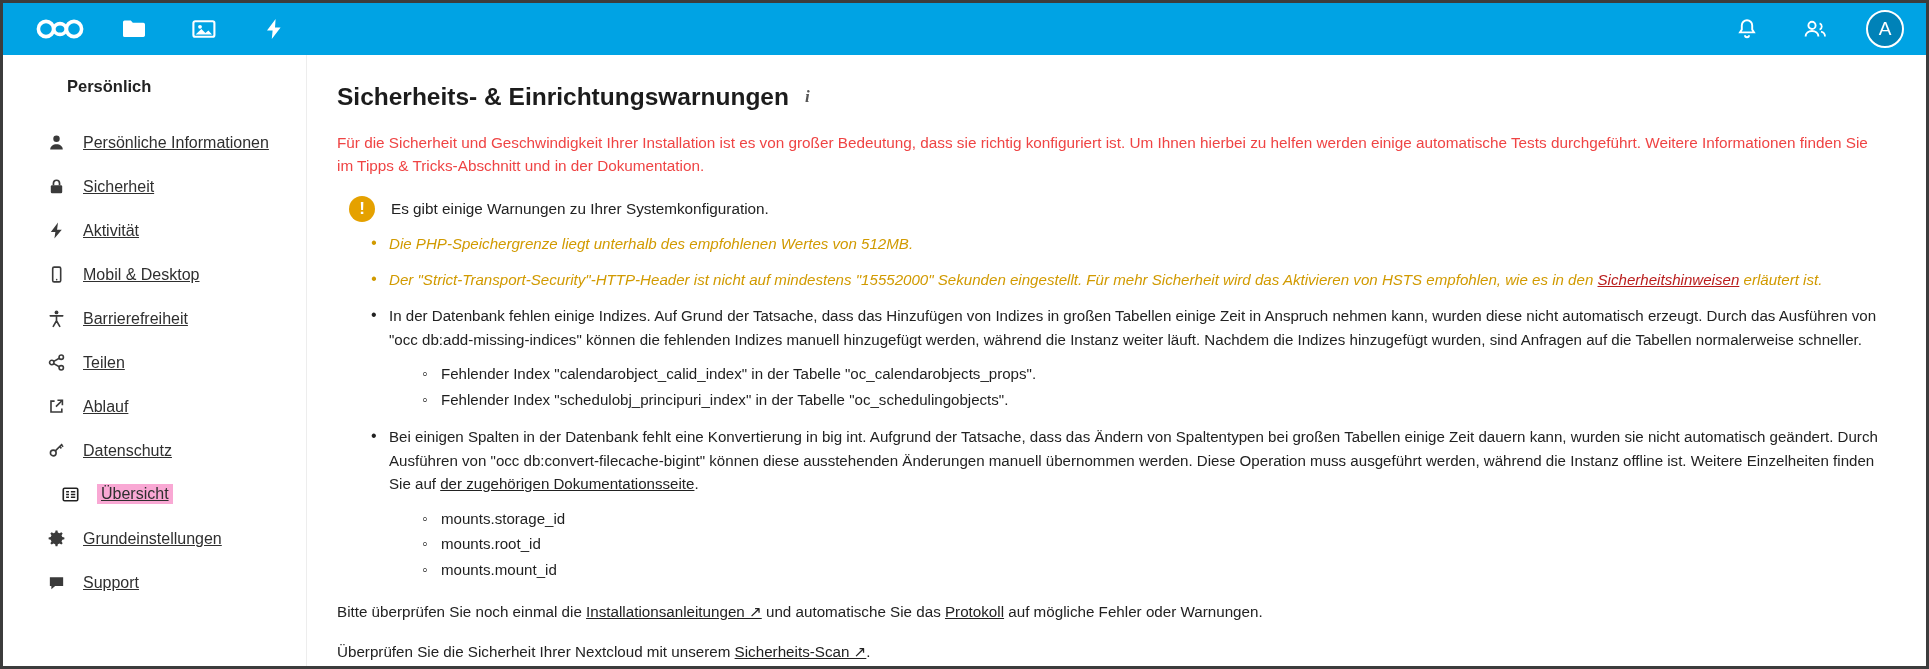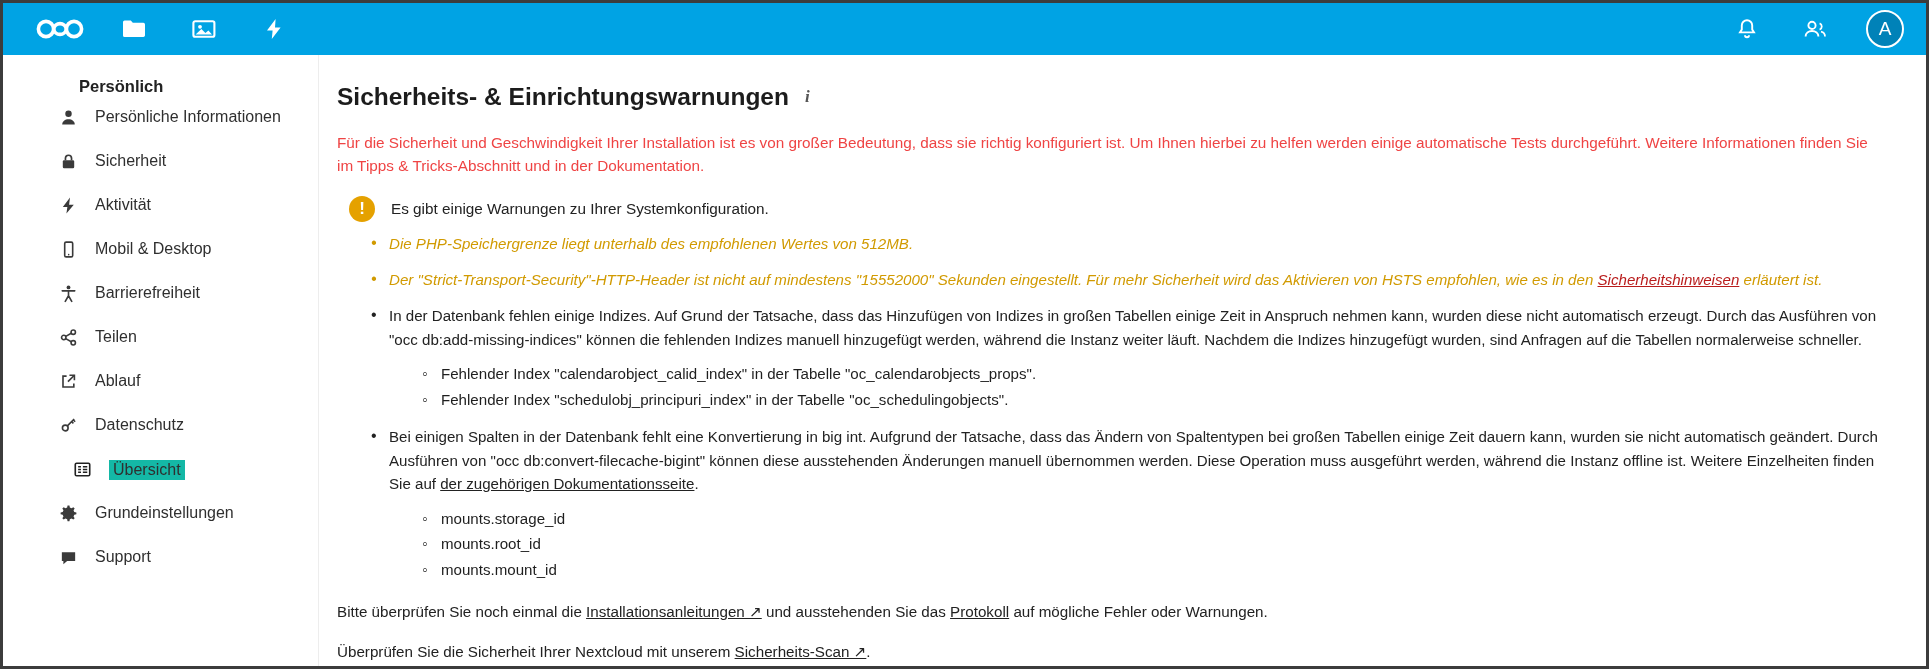--- a/index.html
+++ b/index.html
@@ -60,56 +60,57 @@
     color: #ffffff;
     display: flex; align-items: center; justify-content: center;
     font-size: 19px;
     border: 2px solid #ffffff;
     cursor: pointer;
   }
 
   
   .sidebar {
     position: absolute;
-    top: 52px; left: 16px;
+    top: 52px; left: 4px;
     width: 300px;
     height: calc(100% - 52px);
     background: #ffffff;
     border-right: 1px solid #ededed;
     padding-top: 8px;
     overflow: hidden;
     padding-left: 16px;
   }
   .side-heading {
     font-size: 16.5px;
     font-weight: bold;
     color: #222222;
     padding: 14px 0 12px 44px;
   }
   .side-item {
     display: flex;
-    align-items: flex-start;
+    align-items: flex-end;
     height: 44px;
     padding-left: 18px;
     font-size: 16px;
     color: #2f2f2f;
     cursor: pointer;
+    text-decoration: underline;
   }
   .side-item .ic {
     width: 30px;
     display: flex;
     align-items: center;
     justify-content: center;
     margin-right: 12px;
     color: #444;
   }
   .side-item .lbl { white-space: nowrap; }
   .side-item.highlight { margin-left: 14px; }
   .side-item.highlight .lbl {
-    background: #14b8a6;
+    background: #f9a8d4;
     padding: 1px 4px;
   }
   .side-item.highlight .ic { color: #222; }
 
   
   .main {
     position: absolute;
     top: 52px; left: 300px;
     right: 0; bottom: 0;
     padding: 28px 34px 10px 34px;
@@ -412,21 +413,21 @@
         <span>Bei einigen Spalten in der Datenbank fehlt eine Konvertierung in big int. Aufgrund der Tatsache, dass das Ändern von Spaltentypen bei großen Tabellen einige Zeit dauern kann, wurden sie nicht automatisch geändert. Durch Ausführen von "occ db:convert-filecache-bigint" können diese ausstehenden Änderungen manuell übernommen werden. Diese Operation muss ausgeführt werden, während die Instanz offline ist. Weitere Einzelheiten finden Sie auf </span><a>der zugehörigen Dokumentationsseite</a><span>.</span>
         <ul class="sublist">
           <li>mounts.storage_id</li>
           <li>mounts.root_id</li>
           <li>mounts.mount_id</li>
         </ul>
       </li>
     </ul>
 
     <p class="foot-p">
-      <span>Bitte überprüfen Sie noch einmal die </span><a>Installationsanleitungen ↗</a><span> und ausstehenden Sie das </span><a>Protokoll</a><span> auf mögliche Fehler oder Warnungen.</span>
+      <span>Bitte überprüfen Sie noch einmal die </span><a>Installationsanleitungen ↗</a><span> und automatische Sie das </span><a>Protokoll</a><span> auf mögliche Fehler oder Warnungen.</span>
     </p>
 
     <p class="foot-p">
       <span>Überprüfen Sie die Sicherheit Ihrer Nextcloud mit unserem </span><a>Sicherheits-Scan ↗</a><span>.</span>
     </p>
 
   </div>
 </div>
 
 </body></html>

